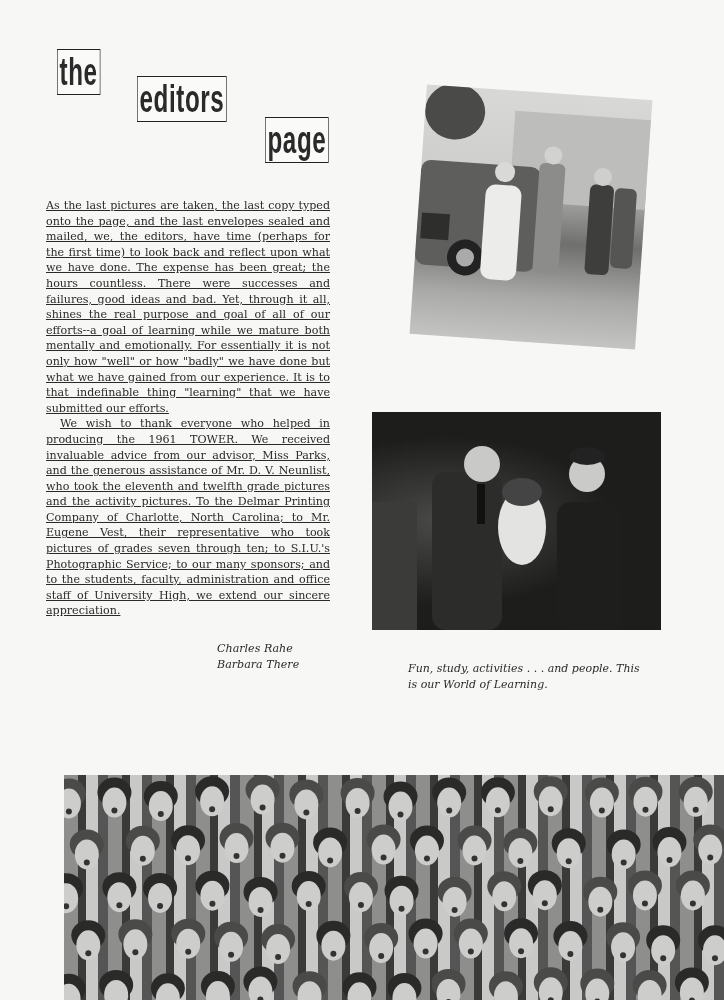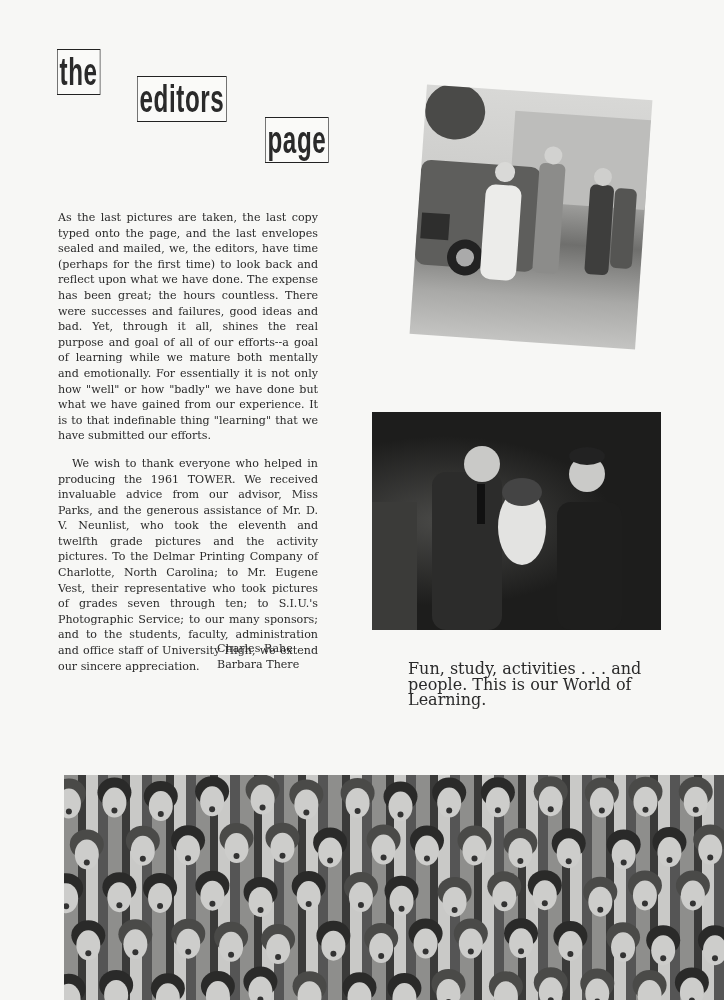--- a/index.html
+++ b/index.html
@@ -25,29 +25,29 @@
   }
   #t-the     { left:57px;  top:49px;  }
   #t-editors { left:137px; top:76px;  }
   #t-page    { left:265px; top:117px; }
 
   .body-text {
     position:absolute; left:46px; top:198px; width:284px;
     font-size:11.1px; line-height:15.6px;
     text-align:justify;
   }
-  .body-text p { margin:12px; text-indent:0; }
+  .body-text p { margin:0; text-indent:0;text-decoration:underline; }
   .body-text p.indent { text-indent:14px; }
   .signatures {
     position:absolute; left:217px; top:641px;
-    font-size:11.1px; line-height:16px;
+    font-size:11.1px; line-height:16px;font-style:italic;
   }
   .caption {
     position:absolute; left:408px; top:661px; width:240px;
-    font-size:16px; line-height:15.6px;
+    font-size:11px; line-height:15.6px;font-style:italic;
   }
 
   .photo { position:absolute; overflow:hidden; }
   #photo-car {
     left:418px; top:92px; width:226px; height:250px;
     transform:rotate(4deg);
     background:linear-gradient(180deg,#d8d8d6 0%,#cfcfcd 30%,#9a9a98 45%,#6f6f6d 60%,#a9a9a7 82%,#c4c4c2 100%);
   }
   #photo-santa {
     left:372px; top:412px; width:289px; height:218px;

